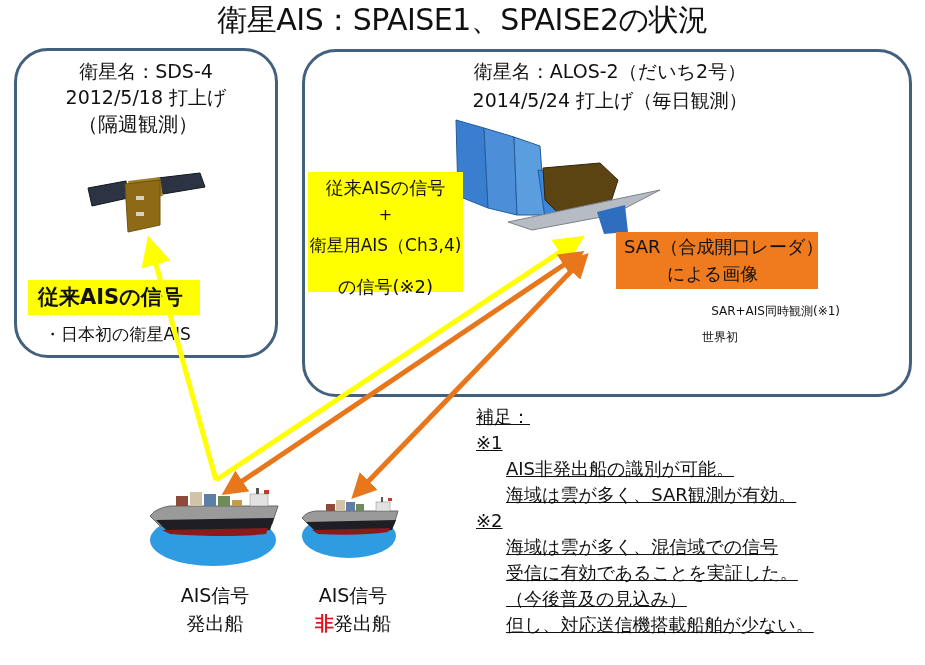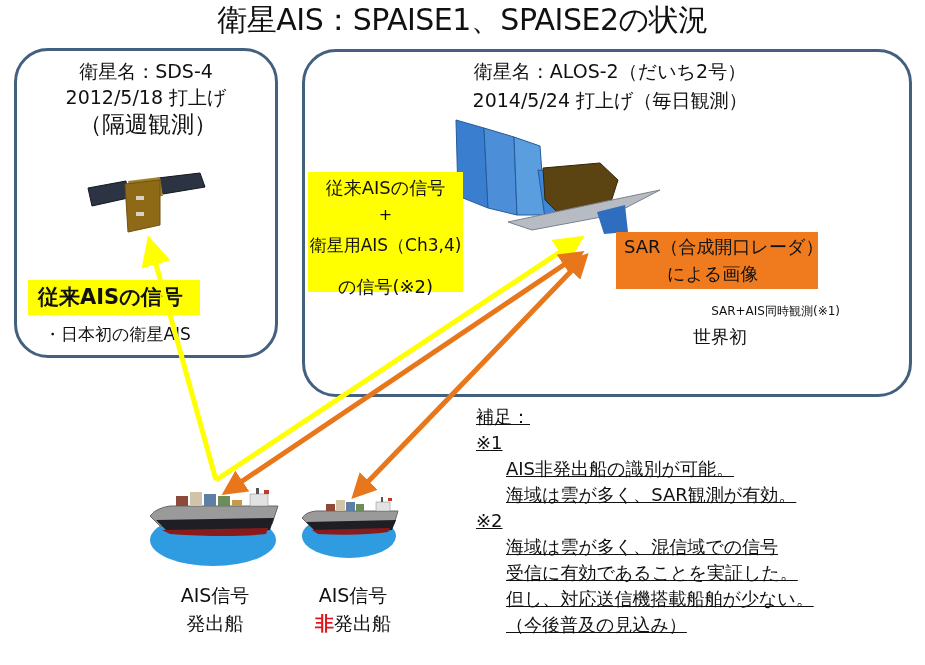--- a/index.html
+++ b/index.html
@@ -18,21 +18,21 @@
   svg { position:absolute; left:0; top:0; }
 </style>
 </head>
 <body>
 
 <div class="abs title">衛星AIS：SPAISE1、SPAISE2の状況</div>
 
 <div class="abs box" style="left:14px; top:48px; width:264px; height:310px;"></div>
 <div class="abs center t20" style="left:14px; top:58px; width:264px; font-size:19px;">衛星名：SDS-4</div>
 <div class="abs center t20" style="left:14px; top:84px; width:264px; font-size:19px;">2012/5/18 打上げ</div>
-<div class="abs center t20" style="left:14px; top:111px; width:268px; font-size:23px;">（隔週観測）</div>
+<div class="abs center t20" style="left:4px; top:111px; width:268px; font-size:20px;">（隔週観測）</div>
 
 <svg width="925" height="665" style="pointer-events:none;">
   <g>
     <polygon points="88,188 126,181 128,198 92,206" fill="#2c3443" stroke="#12161e" stroke-width="1"></polygon>
     <polygon points="158,178 200,173 205,187 163,194" fill="#2c3443" stroke="#12161e" stroke-width="1"></polygon>
     <polygon points="128,181 160,177 163,196 132,199" fill="#a0802a"></polygon>
     <polygon points="125,184 160,180 160,225 128,232" fill="#8f6a16" stroke="#6e5210" stroke-width="1"></polygon>
     <rect x="136" y="196" width="8" height="4" fill="#d8d0c0"></rect>
     <rect x="136" y="212" width="8" height="4" fill="#d8d0c0"></rect>
   </g>
@@ -60,21 +60,21 @@
 <div class="abs center" style="left:308px; top:174px; width:155px; font-size:18px; line-height:28px;">従来AISの信号</div>
 <div class="abs center" style="left:308px; top:201px; width:155px; font-size:16px; line-height:28px;">+</div>
 <div class="abs center" style="left:304px; top:231px; width:163px; font-size:17px; line-height:28px; white-space:nowrap;">衛星用AIS（Ch3,4)</div>
 <div class="abs center" style="left:308px; top:273px; width:155px; font-size:18px; line-height:28px;">の信号(※2)</div>
 
 <div class="abs orange" style="left:616px; top:232px; width:202px; height:57px;"></div>
 <div class="abs" style="left:624px; top:233px; font-size:18px; line-height:28px; white-space:nowrap;">SAR（合成開口レーダ）</div>
 <div class="abs" style="left:624px; top:260px; font-size:18px; line-height:28px;margin-left:43px;">による画像</div>
 
 <div class="abs center" style="left:600px; top:298px; width:240px; font-size:12px; line-height:26px;text-align:right;">SAR+AIS同時観測(※1)</div>
-<div class="abs center" style="left:600px; top:324px; width:240px; font-size:18px; line-height:26px;">世界初</div>
+<div class="abs center" style="left:600px; top:324px; width:240px; font-size:12px; line-height:26px;">世界初</div>
 
 <svg width="925" height="665" style="pointer-events:none;">
   <defs>
     <marker id="ya" markerWidth="6" markerHeight="6" refX="3" refY="3" orient="auto" markerUnits="strokeWidth">
       <path d="M0,0 L6,3 L0,6 z" fill="#ffff00"></path>
     </marker>
     <marker id="oa" markerWidth="5" markerHeight="5" refX="2.5" refY="2.5" orient="auto" markerUnits="strokeWidth">
       <path d="M0,0 L5,2.5 L0,5 z" fill="#e8761a"></path>
     </marker>
     <marker id="oas" markerWidth="5" markerHeight="5" refX="2.5" refY="2.5" orient="auto-start-reverse" markerUnits="strokeWidth">
@@ -130,15 +130,15 @@
 </div>
 
 <div class="abs notes" style="left:476px; top:404px; width:440px;text-decoration:underline;">
   <div>補足：</div>
   <div>※1</div>
   <div class="ind">AIS非発出船の識別が可能。</div>
   <div class="ind">海域は雲が多く、SAR観測が有効。</div>
   <div>※2</div>
   <div class="ind">海域は雲が多く、混信域での信号</div>
   <div class="ind">受信に有効であることを実証した。</div>
+  <div class="ind">（今後普及の見込み）</div>
   <div class="ind">但し、対応送信機搭載船舶が少ない。</div>
-  <div class="ind">（今後普及の見込み）</div>
 </div>
 
 </body></html>

